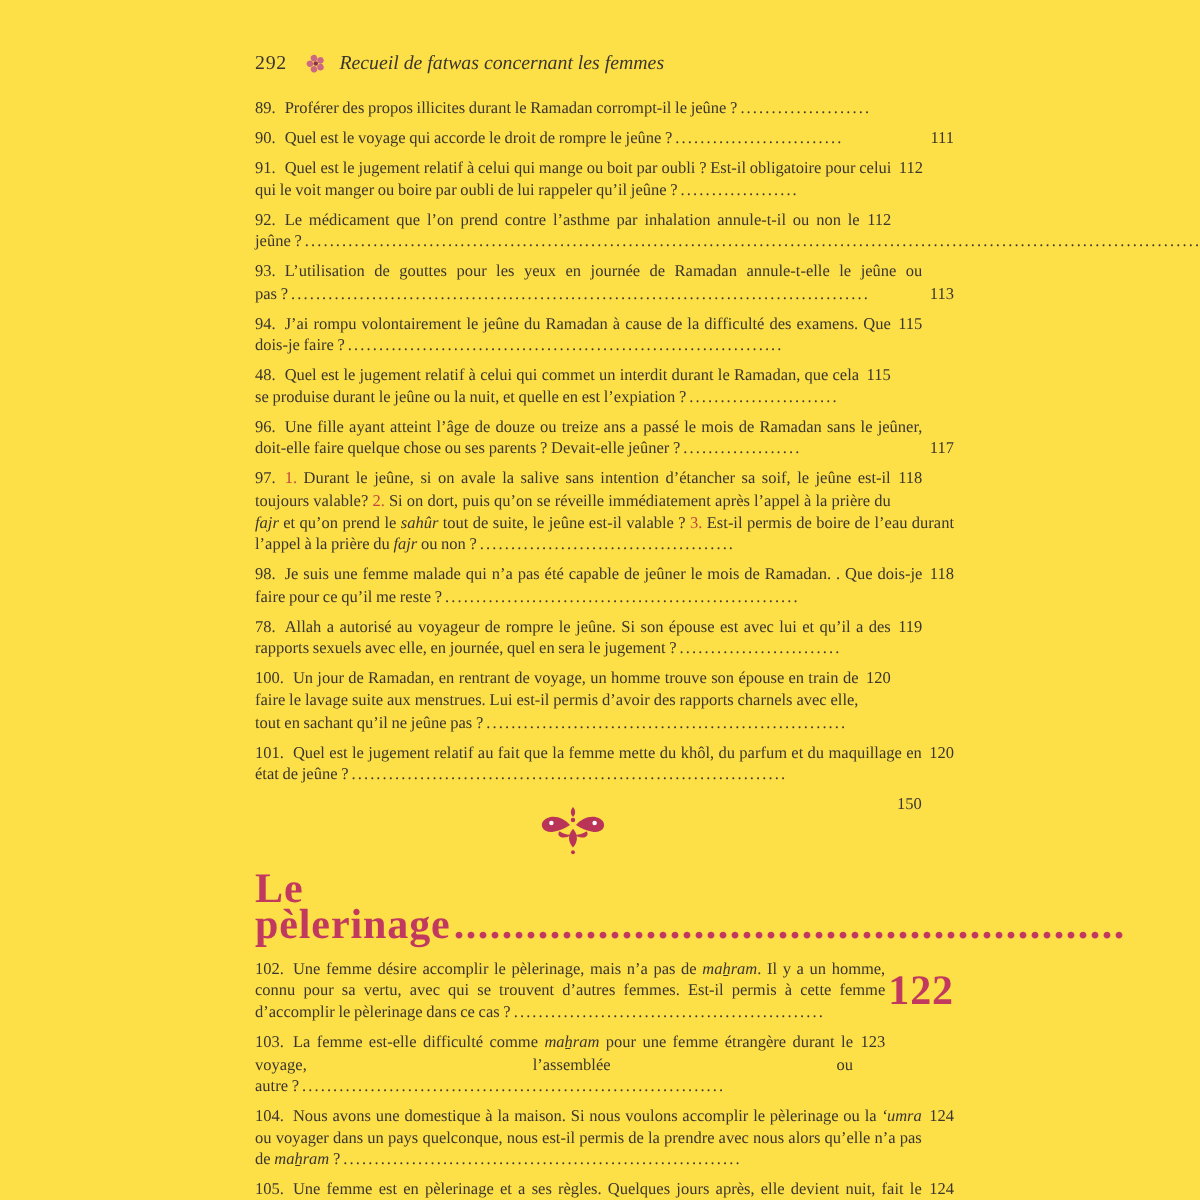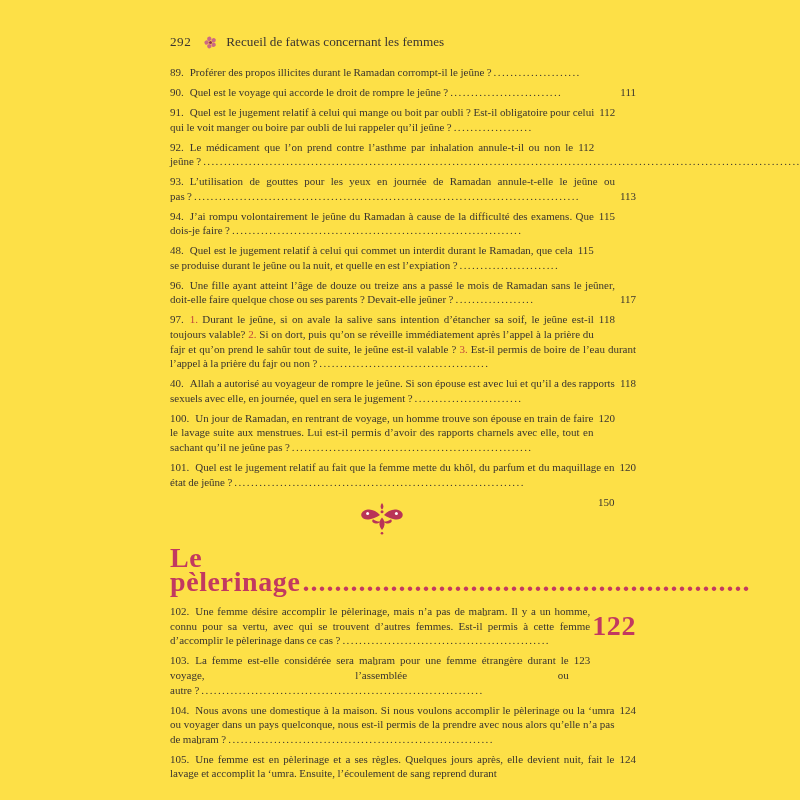--- a/index.html
+++ b/index.html
@@ -14,32 +14,32 @@
     padding: 34px 164px 0 170px;
   }
   
   .pagehead {
     display: flex; align-items: center;
     font-size: 13.2px;
     margin-bottom: 15px;
   }
   .pagenum { letter-spacing: 0.5px; }
   .flower { margin: 0 9px 0 13px; display: inline-flex; }
-  .runhead { }
+  .runhead { font-style: italic; }
   
   .entry {
     text-align: justify;
     font-size: 11px;
     line-height: 14.6px;
     margin: 0 0 5.4px 0;
     word-spacing: -0.3px;
     hyphens: auto; -webkit-hyphens: auto;
   }
   .qnum { margin-right: 6px; }
-  .seg.italic { }
+  .seg.italic { font-style: italic; }
   .seg.red { color: #c2473d; }
   .dots { letter-spacing: 1.4px; margin-left: 2px; }
   .pg { float: right; padding-left: 5px; margin-top: 20px; }
   
   .ornament {
     display: flex; justify-content: center;
     margin: 13px 0 3px 0;
   }
   
   .sectionhead {
@@ -82,21 +82,22 @@
     <section class="group">
         <p class="entry"><span class="qnum">89.</span><span class="seg normal">Proférer des propos illicites durant le Ramadan corrompt-il le jeûne&nbsp;?</span><span class="dots">.....................</span><span class="pg">111</span></p>
         <p class="entry"><span class="qnum">90.</span><span class="seg normal">Quel est le voyage qui accorde le droit de rompre le jeûne&nbsp;?</span><span class="dots">...........................</span><span class="pg">112</span></p>
         <p class="entry"><span class="qnum">91.</span><span class="seg normal">Quel est le jugement relatif à celui qui mange ou boit par oubli&nbsp;? Est-il obligatoire pour celui qui le voit manger ou boire par oubli de lui rappeler qu’il jeûne&nbsp;?</span><span class="dots">...................</span><span class="pg">112</span></p>
         <p class="entry"><span class="qnum">92.</span><span class="seg normal">Le médicament que l’on prend contre l’asthme par inhalation annule-t-il ou non le jeûne&nbsp;?</span><span class="dots">........................................................................................................................................................................................................................................................................................................................................................................................................................................................................................................................................................................................................................</span><span class="pg">113</span></p>
         <p class="entry"><span class="qnum">93.</span><span class="seg normal">L’utilisation de gouttes pour les yeux en journée de Ramadan annule-t-elle le jeûne ou pas&nbsp;?</span><span class="dots">.............................................................................................</span><span class="pg">115</span></p>
         <p class="entry"><span class="qnum">94.</span><span class="seg normal">J’ai rompu volontairement le jeûne du Ramadan à cause de la difficulté des examens. Que dois-je faire&nbsp;?</span><span class="dots">......................................................................</span><span class="pg">115</span></p>
         <p class="entry"><span class="qnum">48.</span><span class="seg normal">Quel est le jugement relatif à celui qui commet un interdit durant le Ramadan, que cela se produise durant le jeûne ou la nuit, et quelle en est l’expiation&nbsp;?</span><span class="dots">........................</span><span class="pg">117</span></p>
         <p class="entry"><span class="qnum">96.</span><span class="seg normal">Une fille ayant atteint l’âge de douze ou treize ans a passé le mois de Ramadan sans le jeûner, doit-elle faire quelque chose ou ses parents&nbsp;? Devait-elle jeûner&nbsp;?</span><span class="dots">...................</span><span class="pg">118</span></p>
         <p class="entry"><span class="qnum">97.</span><span class="seg red">1.</span><span class="seg normal"> Durant le jeûne, si on avale la salive sans intention d’étancher sa soif, le jeûne est-il toujours valable? </span><span class="seg red">2.</span><span class="seg normal"> Si on dort, puis qu’on se réveille immédiatement après l’appel à la prière du </span><span class="seg italic">fajr</span><span class="seg normal"> et qu’on prend le </span><span class="seg italic">sahûr</span><span class="seg normal"> tout de suite, le jeûne est-il valable&nbsp;? </span><span class="seg red">3.</span><span class="seg normal"> Est-il permis de boire de l’eau durant l’appel à la prière du </span><span class="seg italic">fajr</span><span class="seg normal"> ou non&nbsp;?</span><span class="dots">.........................................</span><span class="pg">118</span></p>
-        <p class="entry"><span class="qnum">40.</span><span class="seg normal">Allah a autorisé au voyageur de rompre le jeûne. Si son épouse est avec lui et qu’il a des rapports sexuels avec elle, en journée, quel en sera le jugement&nbsp;?</span><span class="dots">..........................</span><span class="pg">120</span></p>
+        <p class="entry"><span class="qnum">98.</span><span class="seg normal">Je suis une femme malade qui n’a pas été capable de jeûner le mois de Ramadan. . Que dois-je faire pour ce qu’il me reste&nbsp;?</span><span class="dots">.........................................................</span><span class="pg">119</span></p>
+        <p class="entry"><span class="qnum">78.</span><span class="seg normal">Allah a autorisé au voyageur de rompre le jeûne. Si son épouse est avec lui et qu’il a des rapports sexuels avec elle, en journée, quel en sera le jugement&nbsp;?</span><span class="dots">..........................</span><span class="pg">120</span></p>
         <p class="entry"><span class="qnum">100.</span><span class="seg normal">Un jour de Ramadan, en rentrant de voyage, un homme trouve son épouse en train de faire le lavage suite aux menstrues. Lui est-il permis d’avoir des rapports charnels avec elle, tout en sachant qu’il ne jeûne pas&nbsp;?</span><span class="dots">..........................................................</span><span class="pg">120</span></p>
         <p class="entry"><span class="qnum">101.</span><span class="seg normal">Quel est le jugement relatif au fait que la femme mette du khôl, du parfum et du maquillage en état de jeûne&nbsp;?</span><span class="dots">......................................................................</span><span class="pg">150</span></p>
       </section>
 
     <div class="ornament">
       <svg width="46" height="34" viewBox="0 0 46 34" aria-hidden="true">
         <g fill="#b93457">
           <path d="M23 1c1.9 2.3 1.9 4.8 0 6.6-1.9-1.8-1.9-4.3 0-6.6z"></path>
           <circle cx="23" cy="9.7" r="1.5"></circle>
           <path d="M21 13C17.5 8.8 12 6.6 7.5 7.8 3 9 1.5 12 2.6 14.6c1 2.3 4 3.4 7.4 2.9 3.8-.6 8-2.4 11-4.5z"></path>
@@ -108,19 +109,19 @@
         </g>
         <circle cx="8.6" cy="11.6" r="1.5" fill="#ffffff"></circle>
         <circle cx="37.4" cy="11.6" r="1.5" fill="#ffffff"></circle>
       </svg>
     </div>
 
     <h2 class="sectionhead entry"><span>Le pèlerinage</span><span class="dots">........................................................</span><span class="pg">122</span></h2>
 
     <section class="group">
         <p class="entry"><span class="qnum">102.</span><span class="seg normal">Une femme désire accomplir le pèlerinage, mais n’a pas de </span><span class="seg italic">maẖram</span><span class="seg normal">. Il y a un homme, connu pour sa vertu, avec qui se trouvent d’autres femmes. Est-il permis à cette femme d’accomplir le pèlerinage dans ce cas&nbsp;?</span><span class="dots">..................................................</span><span class="pg">123</span></p>
-        <p class="entry"><span class="qnum">103.</span><span class="seg normal">La femme est-elle considérée sera </span><span class="seg italic">maẖram</span><span class="seg normal"> pour une femme étrangère durant le voyage, l’assemblée ou autre&nbsp;?</span><span class="dots">....................................................................</span><span class="pg">124</span></p>
+        <p class="entry"><span class="qnum">103.</span><span class="seg normal">La femme est-elle difficulté comme </span><span class="seg italic">maẖram</span><span class="seg normal"> pour une femme étrangère durant le voyage, l’assemblée ou autre&nbsp;?</span><span class="dots">....................................................................</span><span class="pg">124</span></p>
         <p class="entry"><span class="qnum">104.</span><span class="seg normal">Nous avons une domestique à la maison. Si nous voulons accomplir le pèlerinage ou la </span><span class="seg italic">‘umra</span><span class="seg normal"> ou voyager dans un pays quelconque, nous est-il permis de la prendre avec nous alors qu’elle n’a pas de </span><span class="seg italic">maẖram</span><span class="seg normal">&nbsp;?</span><span class="dots">................................................................</span><span class="pg">124</span></p>
         <p class="entry"><span class="qnum">105.</span><span class="seg normal">Une femme est en pèlerinage et a ses règles. Quelques jours après, elle devient nuit, fait le lavage et accomplit la </span><span class="seg italic">‘umra</span><span class="seg normal">. Ensuite, l’écoulement de sang reprend durant</span></p>
       </section>
 
   </main>
 </div>
 
 </body></html>

